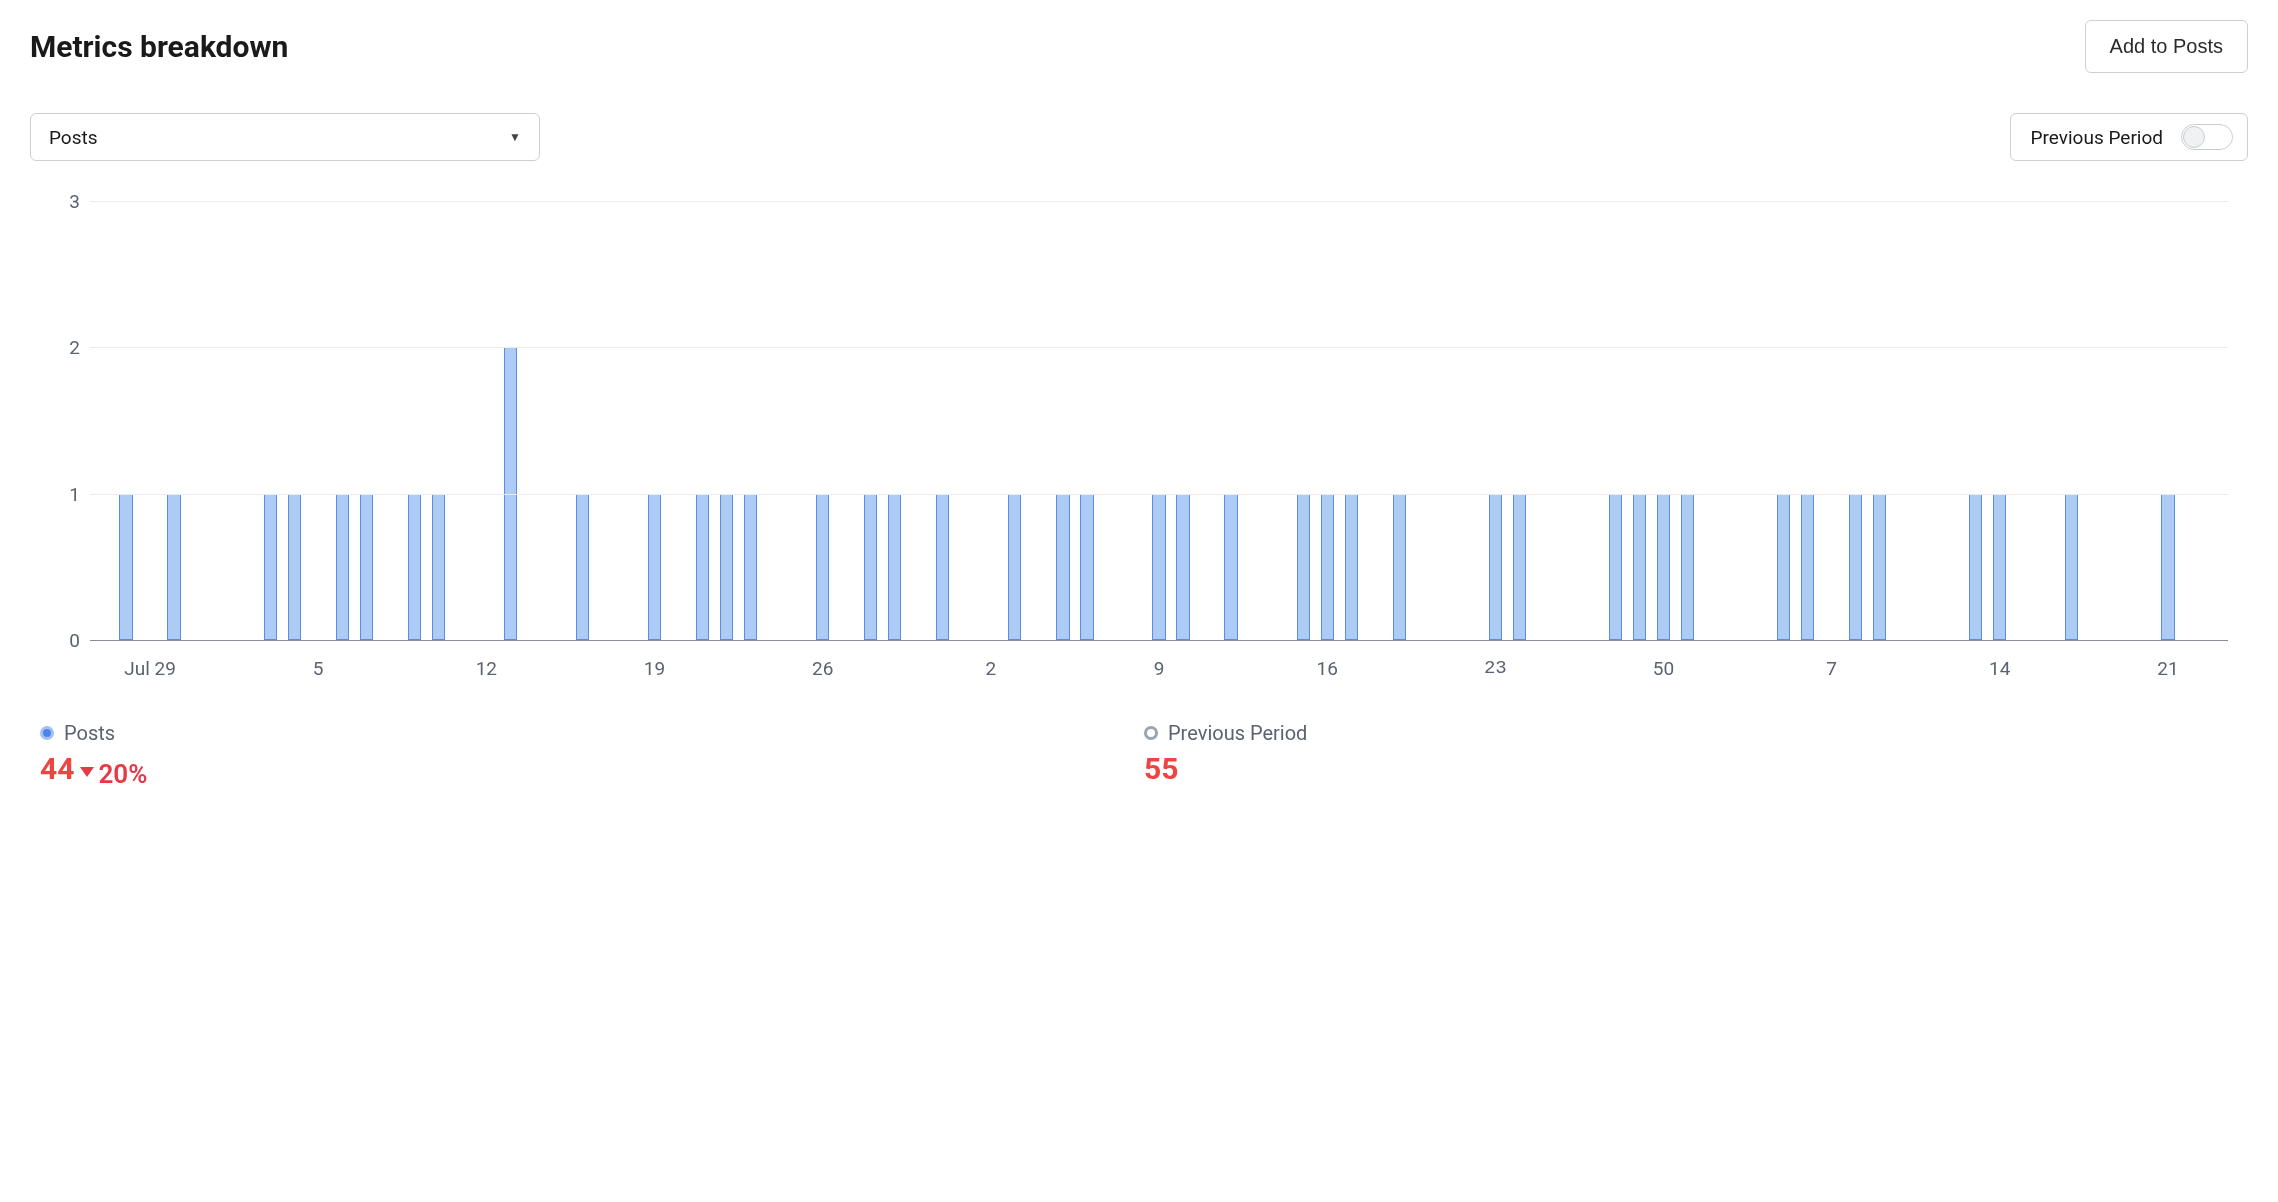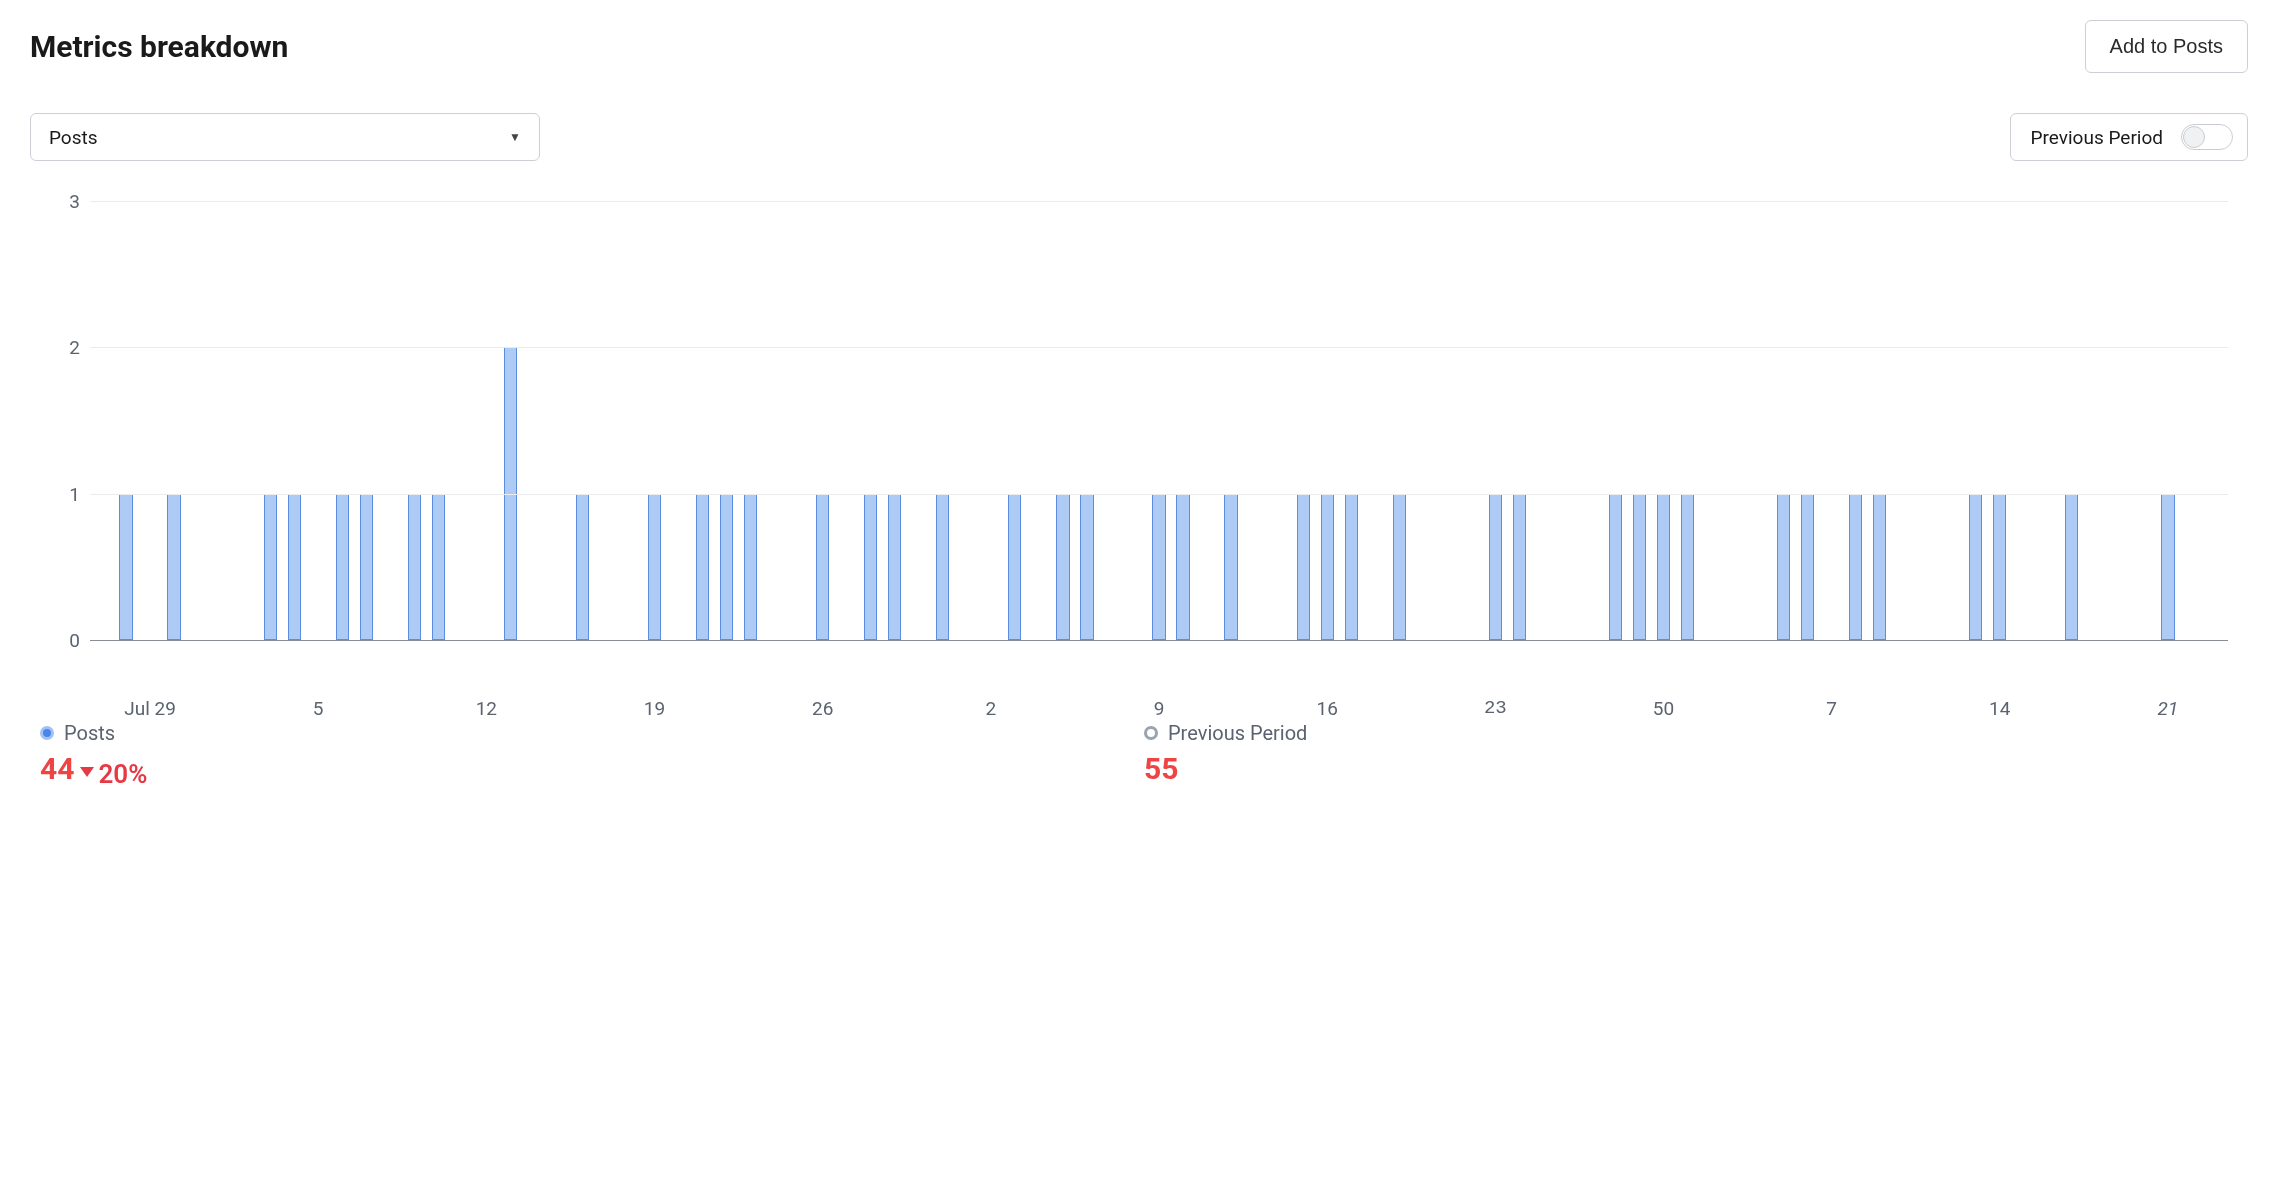--- a/index.html
+++ b/index.html
@@ -136,21 +136,20 @@
     bottom: 0;
     height: 30px;
   }
   .x-label {
     position: absolute;
     top: 6px;
     transform: translateX(-50%);
     font-size: 19px;
     color: #5b6370;
     white-space: nowrap;
-    margin-top: 40px;
   }
 
   
   .stats-row {
     display: flex;
     margin-top: 40px;
     gap: 0;
     padding-left: 10px;
   }
   .stat-block {
@@ -295,21 +294,21 @@
         <div class="x-label" style="left: 18.5393%;">12</div>
         <div class="x-label" style="left: 26.4045%;">19</div>
         <div class="x-label" style="left: 34.2697%;">26</div>
         <div class="x-label" style="left: 42.1348%;">2</div>
         <div class="x-label" style="left: 50%;">9</div>
         <div class="x-label" style="left: 57.8652%;">16</div>
         <div class="x-label" style="left: 65.7303%; font-family: Liberation Mono, monospace;">23</div>
         <div class="x-label" style="left: 73.5955%;">50</div>
         <div class="x-label" style="left: 81.4607%;">7</div>
         <div class="x-label" style="left: 89.3258%;">14</div>
-        <div class="x-label" style="left: 97.191%; font-style: italic;">21</div>
+        <div class="x-label" style="left: 97.191%;">21</div>
       </div>
   </div>
 
   <div class="stats-row">
     <div class="stat-block">
       <div class="legend-line">
         <span class="legend-dot filled"></span>
         <span>Posts</span>
       </div>
       <div class="stat-value-line">

